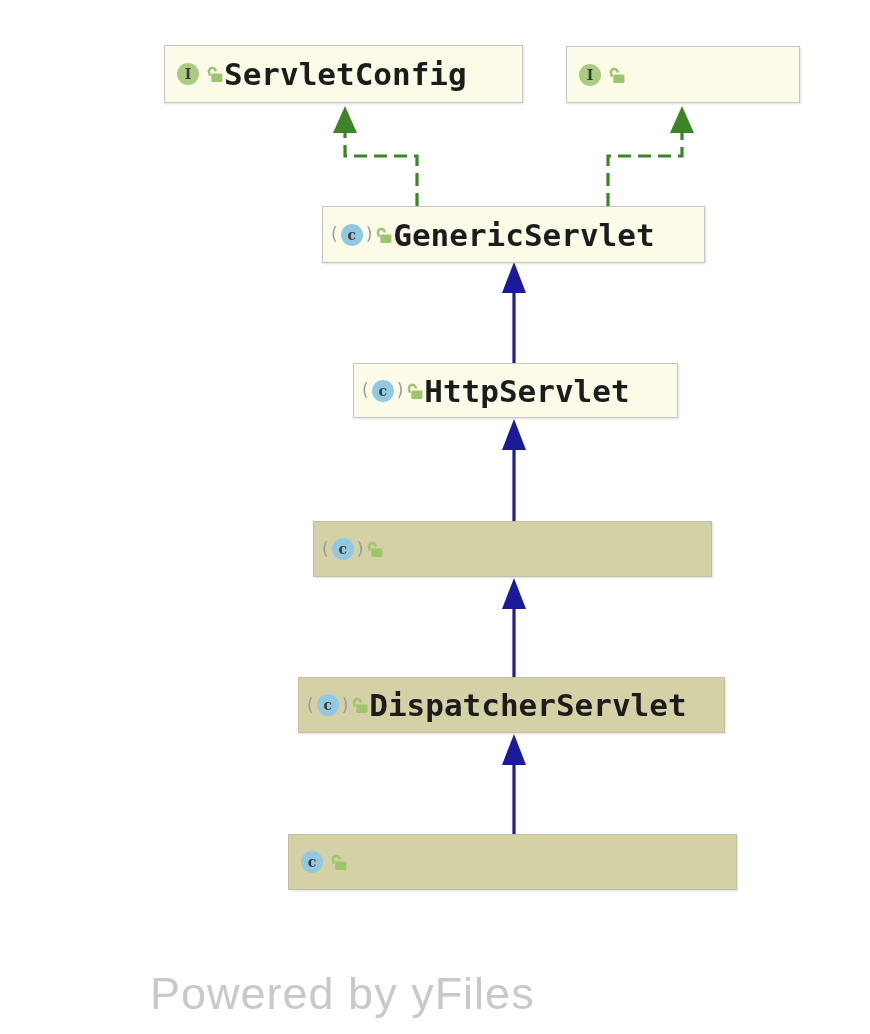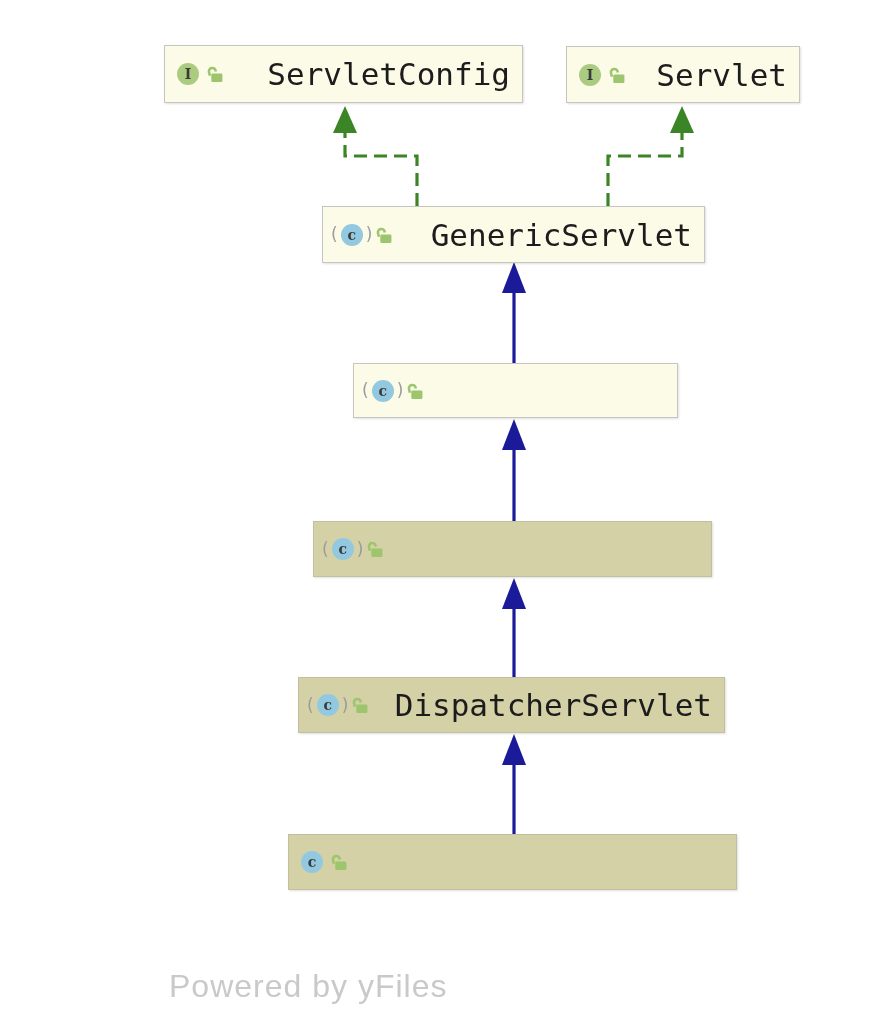--- a/index.html
+++ b/index.html
@@ -6,32 +6,32 @@
   #canvas{position:relative;width:870px;height:1034px;background:#ffffff;font-family:"DejaVu Sans Mono",monospace;}
   #edges{position:absolute;left:0;top:0;width:870px;height:1034px;}
   .node{
     position:absolute;display:flex;align-items:center;box-sizing:border-box;
     border:1px solid #c6c6c0;background:#fbfbe8;color:#1c1c1c;
     font-family:"DejaVu Sans Mono",monospace;font-size:31px;
     padding:0 12px;box-shadow:1px 1px 2px rgba(0,0,0,0.12);
   }
   .node.hl{background:#d5d1a6;border-color:#c2bfa0;}
   .icons{display:flex;align-items:center;gap:7px;flex:0 0 auto;}
-  .nlabel{flex:1;text-align:right;white-space:nowrap;}
+  .nlabel{flex:1;text-align:left;white-space:nowrap;font-weight:bold;}
   .circle{
     width:22px;height:22px;border-radius:50%;display:flex;align-items:center;justify-content:center;
     font-family:"DejaVu Serif",serif;font-size:14px;font-weight:bold;line-height:1;
   }
   .iface-circle{background:#abcc80;color:#3a3a3a;}
   .class-circle{background:#92c9e0;color:#3a3a3a;}
   .paren{color:#9b9b9b;font-family:"DejaVu Sans",sans-serif;font-size:17px;line-height:1;margin:0 -4px;font-weight:normal;}
   .lock{display:flex;align-items:center;}
   #watermark{
     position:absolute;left:150px;top:968px;color:#c9c9c9;
-    font-family:"Liberation Sans",sans-serif;font-size:32px;letter-spacing:1px;white-space:nowrap;margin-left:19px;
+    font-family:"Liberation Sans",sans-serif;font-size:45px;letter-spacing:1px;white-space:nowrap;
   }
 </style>
 </head>
 <body>
 
 <div id="canvas">
 
   <svg id="edges" viewBox="0 0 870 1034">
 
     <g>
@@ -81,21 +81,20 @@
   <div class="node" style="left:566px;top:46px;width:234px;height:57px;">
     <span class="icons">
       <span class="circle iface-circle">I</span>
       <span class="lock">
         <svg width="18" height="18" viewBox="0 0 17 17">
             <path d="M3 9.5 V6 a3.2 3.2 0 0 1 6.4 0 V7" fill="none" stroke="#9cc56e" stroke-width="2.4" transform="rotate(-14 6 7)"></path>
             <rect x="5" y="8" width="10.5" height="8" rx="1.2" fill="#9cc56e"></rect>
           </svg>
       </span>
     </span>
-    <span class="nlabel">Servlet</span>
   </div>
 
   <div class="node" style="left:322px;top:206px;width:383px;height:57px;">
     <span class="icons">
       <span class="paren">(</span>
       <span class="circle class-circle">c</span>
       <span class="paren">)</span>
       <span class="lock">
         <svg width="18" height="18" viewBox="0 0 17 17">
             <path d="M3 9.5 V6 a3.2 3.2 0 0 1 6.4 0 V7" fill="none" stroke="#9cc56e" stroke-width="2.4" transform="rotate(-14 6 7)"></path>
@@ -111,20 +110,21 @@
       <span class="paren">(</span>
       <span class="circle class-circle">c</span>
       <span class="paren">)</span>
       <span class="lock">
         <svg width="18" height="18" viewBox="0 0 17 17">
             <path d="M3 9.5 V6 a3.2 3.2 0 0 1 6.4 0 V7" fill="none" stroke="#9cc56e" stroke-width="2.4" transform="rotate(-14 6 7)"></path>
             <rect x="5" y="8" width="10.5" height="8" rx="1.2" fill="#9cc56e"></rect>
           </svg>
       </span>
     </span>
+    <span class="nlabel">HttpServlet</span>
   </div>
 
   <div class="node hl" style="left:313px;top:521px;width:399px;height:56px;">
     <span class="icons">
       <span class="paren">(</span>
       <span class="circle class-circle">c</span>
       <span class="paren">)</span>
       <span class="lock">
         <svg width="18" height="18" viewBox="0 0 17 17">
             <path d="M3 9.5 V6 a3.2 3.2 0 0 1 6.4 0 V7" fill="none" stroke="#9cc56e" stroke-width="2.4" transform="rotate(-14 6 7)"></path>

